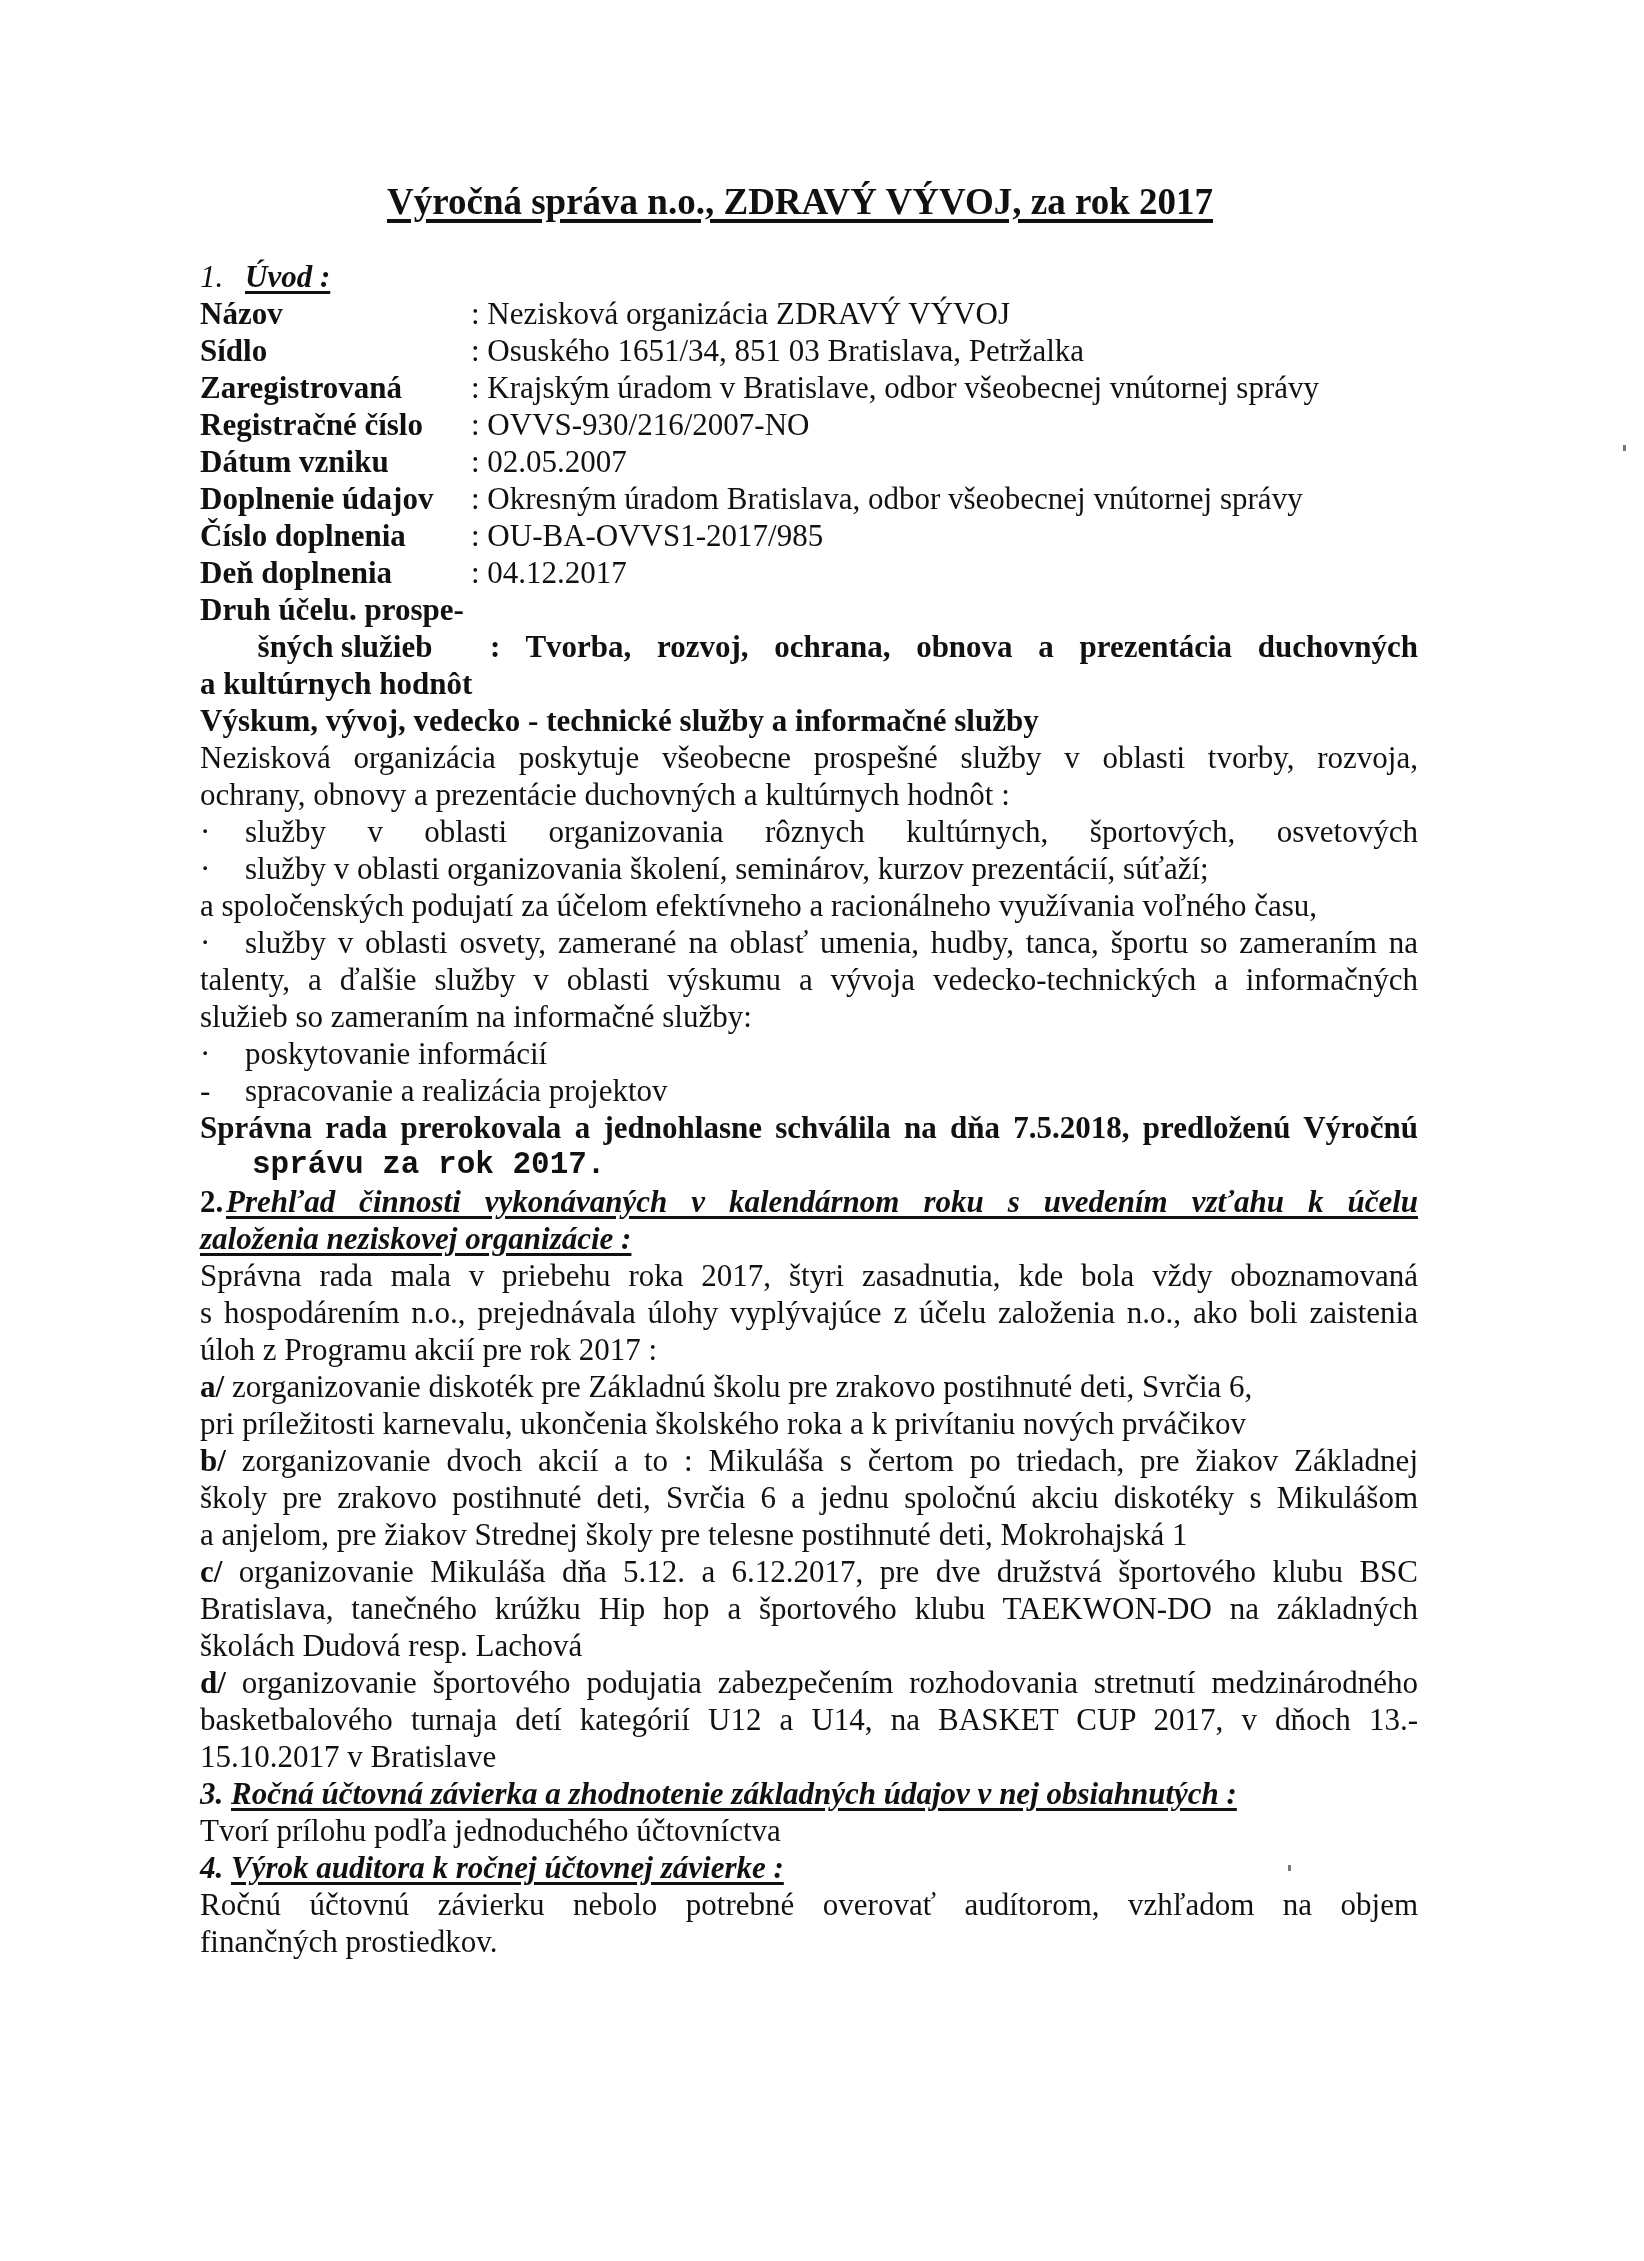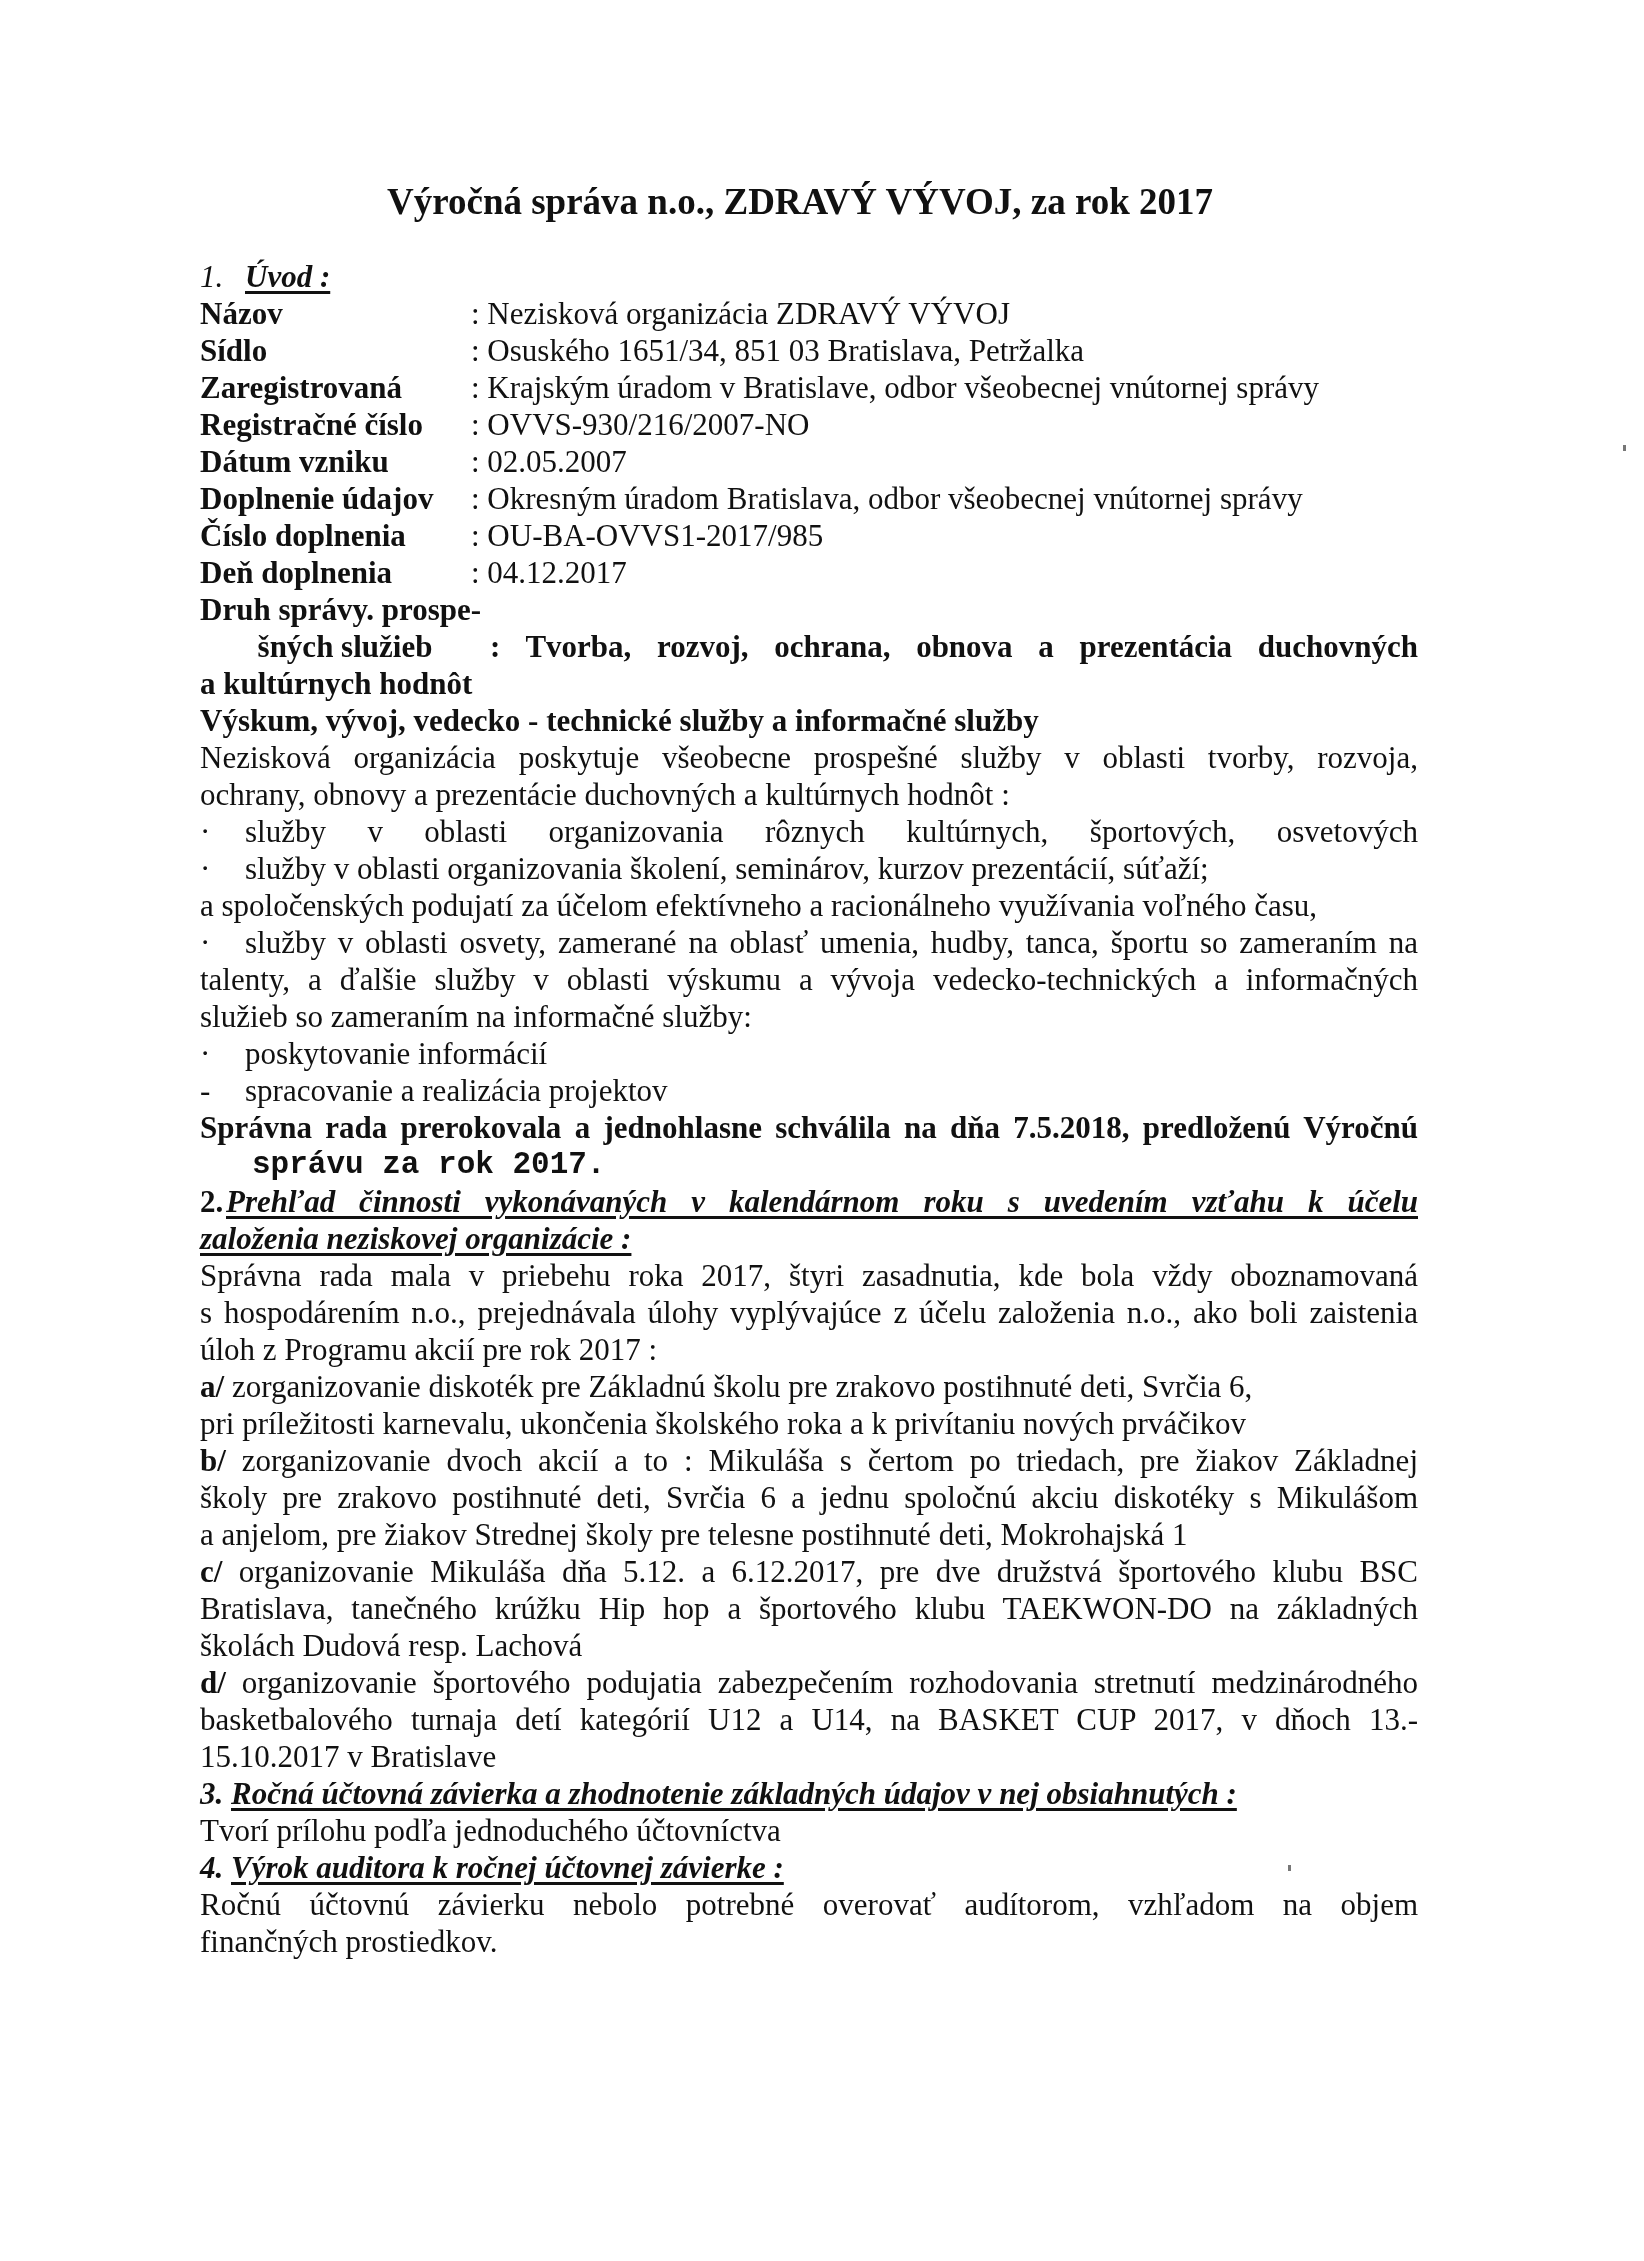--- a/index.html
+++ b/index.html
@@ -1,20 +1,20 @@
 <!DOCTYPE html>
 <html style="font-size:10.3px"><head>
 <meta charset="utf-8">
 <style>
   html, body { margin: 0; padding: 0; background: #ffffff; }
   body { width: 1644px; height: 2261px; position: relative; overflow: hidden;
          font-family: "Liberation Serif", "DejaVu Serif", serif; color: #111; }
   .page { position: absolute; left: 200px; top: 0; width: 1218px; }
   .title { position: absolute; left: 387px; top: 180px; font-size: 37px; font-weight: bold;
-           text-decoration-thickness: 3.9px; text-underline-offset: 5.2px;
+           text-decoration: underline; text-decoration-thickness: 3.9px; text-underline-offset: 5.2px;
            letter-spacing: 0px; white-space: nowrap; }
   .content { position: absolute; top: 258px; left: 0; width: 1218px; font-size: 31px; line-height: 37px; }
   .line { white-space: nowrap; }
   .sec-head { font-style: italic; font-weight: bold; }
   .sec-head .ul { text-decoration: underline; text-decoration-thickness: 2.6px; text-underline-offset: 3.9px; margin-top: 12px; }
   .row { display: flex; white-space: nowrap; }
   .row .lbl { width: 271px; font-weight: bold; flex: none; }
   .row .val { flex: 1; }
   .bold { font-weight: bold; }
   .just { text-align: justify; text-align-last: justify; white-space: normal; }
@@ -60,21 +60,21 @@
     </div>
     <div class="row">
       <span class="lbl">Číslo doplnenia</span>
       <span class="val">: OU-BA-OVVS1-2017/985</span>
     </div>
     <div class="row">
       <span class="lbl">Deň doplnenia</span>
       <span class="val">: 04.12.2017</span>
     </div>
 
-    <div class="line bold">Druh správy. prospe-</div>
+    <div class="line bold">Druh účelu. prospe-</div>
     <div class="row">
       <span class="lbl" style="width:290px;text-align:center;">šných služieb</span>
       <span class="val bold just">: Tvorba, rozvoj, ochrana, obnova a prezentácia duchovných</span>
     </div>
     <div class="line bold">a kultúrnych hodnôt</div>
     <div class="line bold">Výskum, vývoj, vedecko - technické služby a informačné služby</div>
 
     <div class="line just">Nezisková organizácia poskytuje všeobecne prospešné služby v oblasti tvorby, rozvoja,</div>
     <div class="line">ochrany, obnovy a prezentácie duchovných a kultúrnych hodnôt :</div>
 

